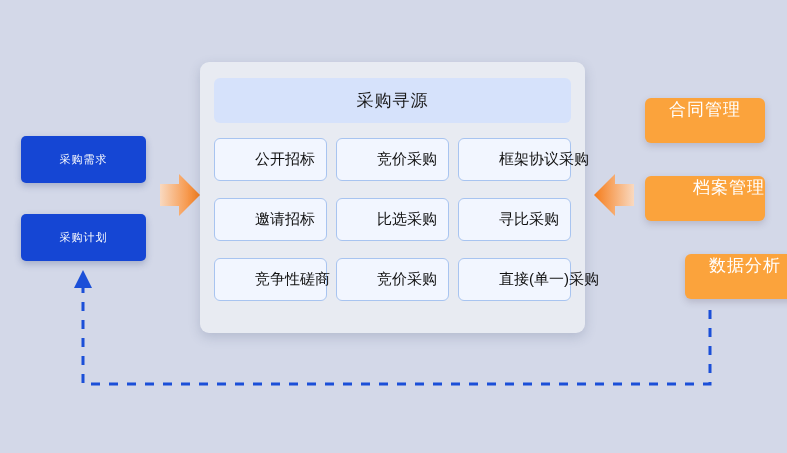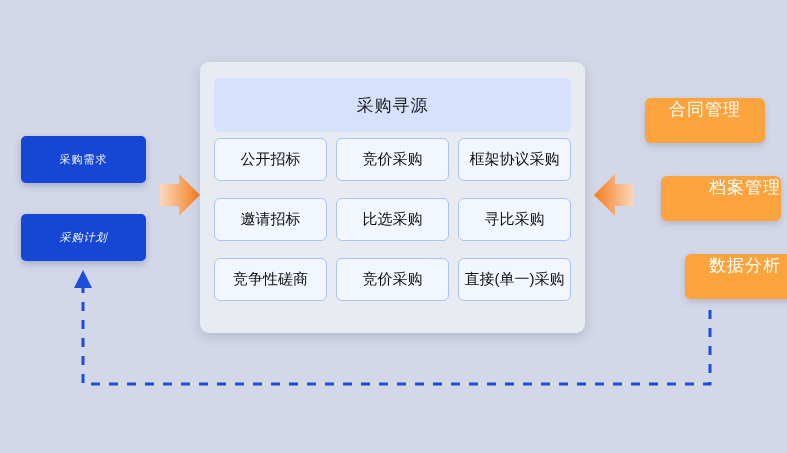--- a/index.html
+++ b/index.html
@@ -34,60 +34,60 @@
     color: #ffffff;
     font-size: 11px;
     letter-spacing: 1px;
     display: flex;
     align-items: center;
     justify-content: center;
     box-shadow: 0 3px 7px rgba(40, 60, 120, 0.28);
     box-sizing: border-box;
   }
   #btn-demand { left: 21px; top: 136px; }
-  #btn-plan   { left: 21px; top: 214px; font-style: italic; }
+  #btn-plan   { left: 21px; top: 214px; }
 
   
   .orange-btn {
     position: absolute;
     width: 120px;
     height: 45px;
     background: #fba33c;
     border-radius: 6px;
     color: #ffffff;
     font-size: 17px;
     letter-spacing: 1px;
     display: flex;
     justify-content: center;
     box-shadow: 0 3px 7px rgba(80, 70, 90, 0.22);
     box-sizing: border-box;
   }
   #btn-contract { left: 645px; top: 98px; }
-  #btn-archive  { left: 661px; top: 176px; padding-left: 48px; }
+  #btn-archive  { left: 645px; top: 176px; padding-left: 48px; }
   #btn-analysis { left: 645px; top: 254px; margin-left: 40px; }
 
   
   #center-panel {
     position: absolute;
     left: 200px;
     top: 62px;
     width: 385px;
     height: 271px;
     background: #e8ebf2;
     border-radius: 9px;
     box-shadow: 0 4px 12px rgba(70, 80, 120, 0.22);
     box-sizing: border-box;
   }
 
   #panel-header {
     position: absolute;
     left: 14px;
     top: 16px;
     width: 357px;
-    height: 54px;
+    height: 45px;
     background: #d6e2fb;
     border-radius: 6px;
     display: flex;
     align-items: center;
     justify-content: center;
     font-size: 17px;
     color: #1b1b1b;
     letter-spacing: 1px;
     box-sizing: border-box;
   }
@@ -103,25 +103,26 @@
     column-gap: 9px;
     row-gap: 17px;
   }
 
   .method-box {
     background: #f2f6ff;
     border: 1px solid #a8c4f0;
     border-radius: 6px;
     display: flex;
     align-items: center;
-    justify-content: center;
+    justify-content: flex-start;
     font-size: 15px;
     color: #101010;
     box-sizing: border-box;
     white-space: nowrap;
+    padding-left: 40px;
   }
 
   
   .arrow {
     position: absolute;
   }
 
   
   #feedback-path {
     position: absolute;

